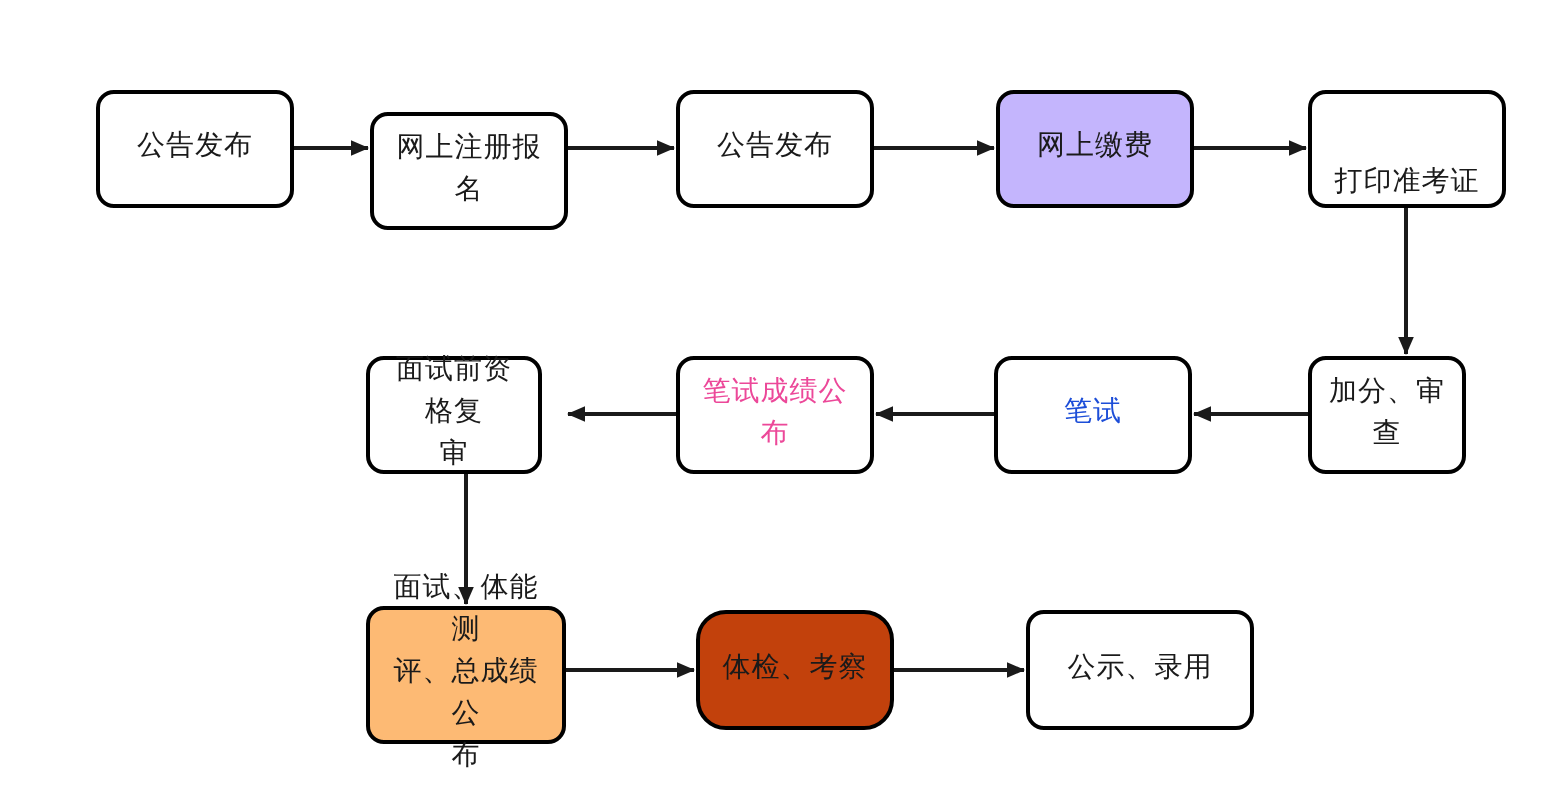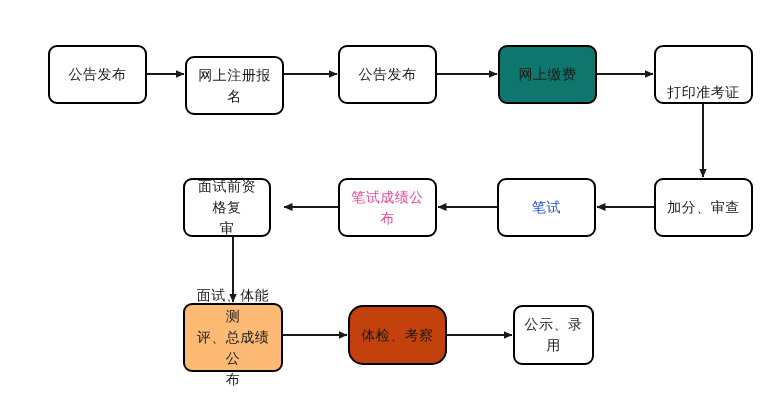--- a/index.html
+++ b/index.html
@@ -5,21 +5,21 @@
   html, body {
     margin: 0;
     padding: 0;
     background: #ffffff;
   }
   #canvas {
     position: relative;
     width: 783px;
     height: 400px;
     background: #ffffff;
-    font-family: Liberation Sans, sans-serif;
+    font-family: Liberation Mono, monospace;
     overflow: hidden;
   }
   svg.edges {
     position: absolute;
     left: 0;
     top: 0;
     width: 783px;
     height: 400px;
     pointer-events: none;
   }
@@ -79,45 +79,45 @@
   <div id="node-layer">
       <div class="node" style="left: 48px; top: 45px; width: 99px; height: 59px; border-color: rgb(0, 0, 0); background: rgb(255, 255, 255);">
         <span class="node-label" style="color: rgb(26, 26, 26);">公告发布</span>
       </div>
       <div class="node" style="left: 185px; top: 45px; width: 99px; height: 59px; border-color: rgb(0, 0, 0); background: rgb(255, 255, 255); margin-top: 11px;">
         <span class="node-label" style="color: rgb(26, 26, 26);">网上注册报名</span>
       </div>
       <div class="node" style="left: 338px; top: 45px; width: 99px; height: 59px; border-color: rgb(0, 0, 0); background: rgb(255, 255, 255);">
         <span class="node-label" style="color: rgb(26, 26, 26);">公告发布</span>
       </div>
-      <div class="node" style="left: 498px; top: 45px; width: 99px; height: 59px; border-color: rgb(0, 0, 0); background: #0f766e;">
+      <div class="node" style="left: 498px; top: 45px; width: 99px; height: 59px; border-color: rgb(0, 0, 0); background: #c4b5fd;">
         <span class="node-label" style="color: rgb(26, 26, 26);">网上缴费</span>
       </div>
       <div class="node" style="left: 654px; top: 45px; width: 99px; height: 59px; border-color: rgb(0, 0, 0); background: rgb(255, 255, 255);">
         <span class="node-label" style="color: rgb(26, 26, 26); margin-top: 35px;">打印准考证</span>
       </div>
-      <div class="node" style="left: 654px; top: 178px; width: 99px; height: 59px; border-color: rgb(0, 0, 0); background: rgb(255, 255, 255);">
+      <div class="node" style="left: 654px; top: 178px; width: 79px; height: 59px; border-color: rgb(0, 0, 0); background: rgb(255, 255, 255);">
         <span class="node-label" style="color: rgb(26, 26, 26);">加分、审查</span>
       </div>
       <div class="node" style="left: 497px; top: 178px; width: 99px; height: 59px; border-color: rgb(0, 0, 0); background: rgb(255, 255, 255);">
         <span class="node-label" style="color: #1d4ed8;">笔试</span>
       </div>
       <div class="node" style="left: 338px; top: 178px; width: 99px; height: 59px; border-color: rgb(0, 0, 0); background: rgb(255, 255, 255);">
         <span class="node-label" style="color: #ec4899;">笔试成绩公布</span>
       </div>
       <div class="node" style="left: 183px; top: 178px; width: 88px; height: 59px; border-color: rgb(0, 0, 0); background: rgb(255, 255, 255);">
         <span class="node-label" style="color: rgb(26, 26, 26);">面试前资格复
 审</span>
       </div>
       <div class="node" style="left: 183px; top: 303px; width: 100px; height: 69px; border-color: rgb(0, 0, 0); background: #fdba74;">
         <span class="node-label" style="color: rgb(26, 26, 26);">面试、体能测
 评、总成绩公
 布</span>
       </div>
       <div class="node" style="left: 348px; top: 305px; width: 99px; height: 60px; border-color: rgb(0, 0, 0); background: #c2410c; border-radius: 15px;">
         <span class="node-label" style="color: rgb(26, 26, 26);">体检、考察</span>
       </div>
-      <div class="node" style="left: 513px; top: 305px; width: 81px; height: 60px; border-color: rgb(0, 0, 0); background: rgb(255, 255, 255);">
+      <div class="node" style="left: 513px; top: 305px; width: 114px; height: 60px; border-color: rgb(0, 0, 0); background: rgb(255, 255, 255);">
         <span class="node-label" style="color: rgb(26, 26, 26);">公示、录用</span>
       </div>
     </div>
 
 </div>
 
 </body></html>

